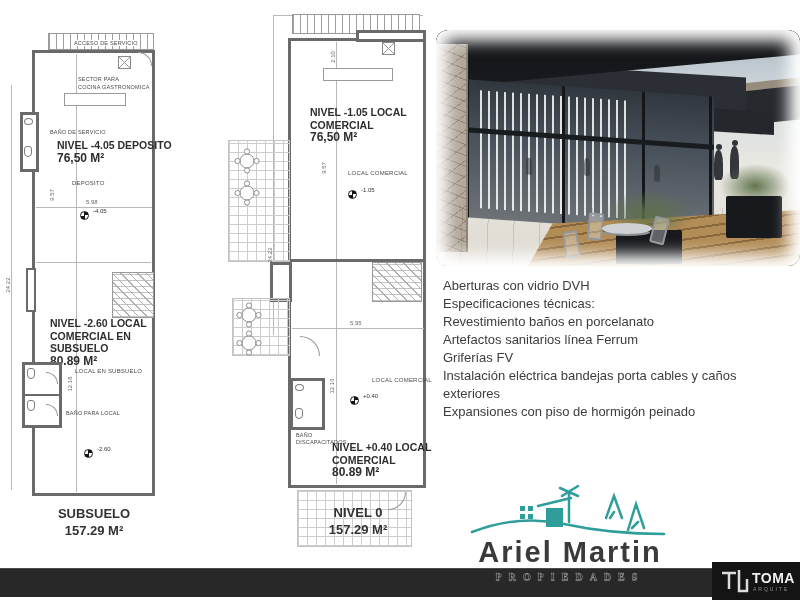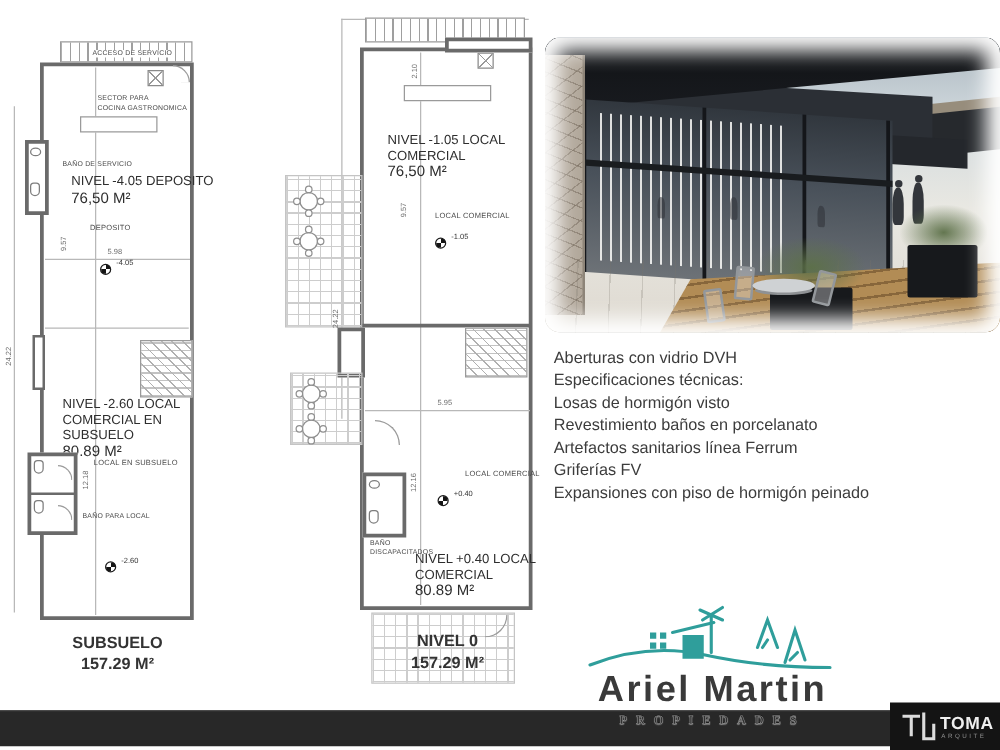--- a/index.html
+++ b/index.html
@@ -16,21 +16,21 @@
   .line-v { position:absolute; width:1px; background:#b8b8b8; }
   .hatch-v { position:absolute; border:1px solid #9a9a9a;
     background:repeating-linear-gradient(90deg,#9f9f9f 0 1px,transparent 1px 7px) #fff; }
   .hatch-d { position:absolute; border:1px solid #9a9a9a;
     background:repeating-linear-gradient(45deg,#b0b0b0 0 1px,transparent 1px 6px),
                repeating-linear-gradient(0deg,#c3c3c3 0 1px,transparent 1px 6px);
     background-color:#fff; }
   .grid { position:absolute; border:1px solid #c4c4c4;
     background-image:repeating-linear-gradient(0deg,#cdcdcd 0 1px,transparent 1px 9px),
                      repeating-linear-gradient(90deg,#cdcdcd 0 1px,transparent 1px 9px); }
-  .lbl-big { position:absolute; font-weight:normal; font-size:10.5px; color:#2e2e2e; line-height:12.5px; white-space:nowrap; }
+  .lbl-big { position:absolute; font-weight:bold; font-size:10.5px; color:#2e2e2e; line-height:12.5px; white-space:nowrap; }
   .lbl-area { font-size:12px; }
   .lbl-sm { position:absolute; font-size:6px; color:#4a4a4a; letter-spacing:.2px; white-space:nowrap; }
   .dim { position:absolute; font-size:6px; color:#6a6a6a; white-space:nowrap; }
   .rot { transform:rotate(-90deg); transform-origin:center; }
   .marker { position:absolute; width:9px; height:9px; border-radius:50%; border:1px solid #1a1a1a;
     background:conic-gradient(#141414 0 90deg,#fff 90deg 180deg,#141414 180deg 270deg,#fff 270deg); }
   .mlabel { position:absolute; font-size:6px; color:#333; white-space:nowrap; }
   .caption { position:absolute; font-weight:bold; font-size:13px; color:#333; text-align:center; line-height:17px; }
   .xbox { position:absolute; border:1px solid #8a8a8a; background:
     linear-gradient(45deg,transparent 47%,#999 47% 53%,transparent 53%),
@@ -293,24 +293,24 @@
     <div class="ph-chair" style="left:128px;bottom:8px;transform:rotate(-8deg);"></div>
     <div class="ph-chair" style="left:152px;bottom:26px;transform:rotate(5deg);"></div>
     <div class="ph-chair" style="left:216px;bottom:22px;transform:rotate(14deg);"></div>
     <div class="ph-table" style="left:166px;bottom:32px;"></div>
     <div class="ph-vignette"></div>
   </div>
 
   <div class="specs">
     <div>Aberturas con vidrio DVH</div>
     <div>Especificaciones técnicas:</div>
-    <div>Losas de hormigón visto</div>
     <div>Revestimiento baños en porcelanato</div>
     <div>Artefactos sanitarios línea Ferrum</div>
     <div>Griferías FV</div>
+    <div>Instalación eléctrica bandejas porta cables y caños exteriores</div>
     <div>Expansiones con piso de hormigón peinado</div>
   </div>
 
   <div class="abs" style="left:450px;top:476px;width:240px;height:96px;">
     <svg width="200" height="62" viewBox="0 0 200 62" style="position:absolute;left:18px;top:2px;" fill="none" stroke="#2f9e9b" stroke-width="2.5" stroke-linecap="round">
       <path d="M4 54 Q 50 36 96 46 T 196 56"></path>
       <rect x="78" y="30" width="17" height="19" fill="#2f9e9b" stroke="none"></rect>
       <path d="M70 28 L103 20"></path>
       <path d="M101 44 L101 14 M92 10 L110 18 M110 8 L94 18"></path>
       <rect x="52" y="28" width="5" height="5" fill="#2f9e9b" stroke="none"></rect>

